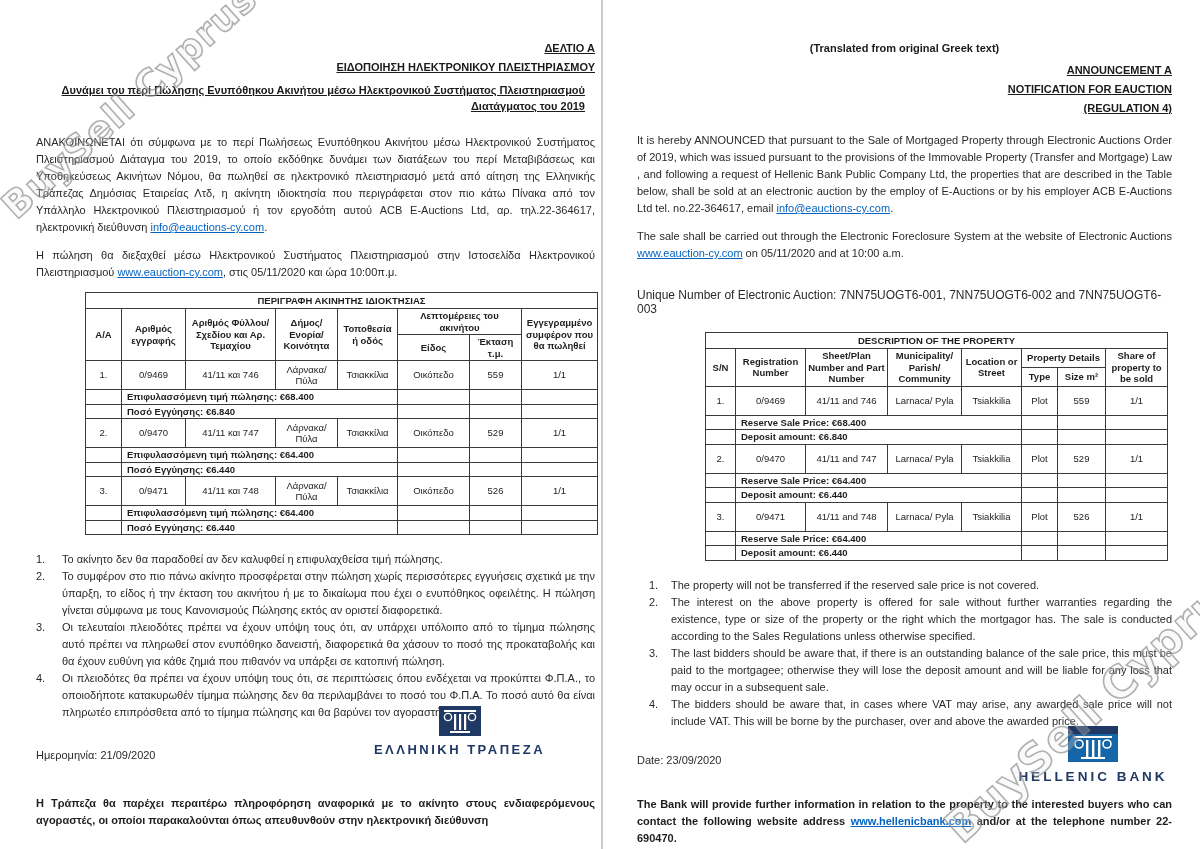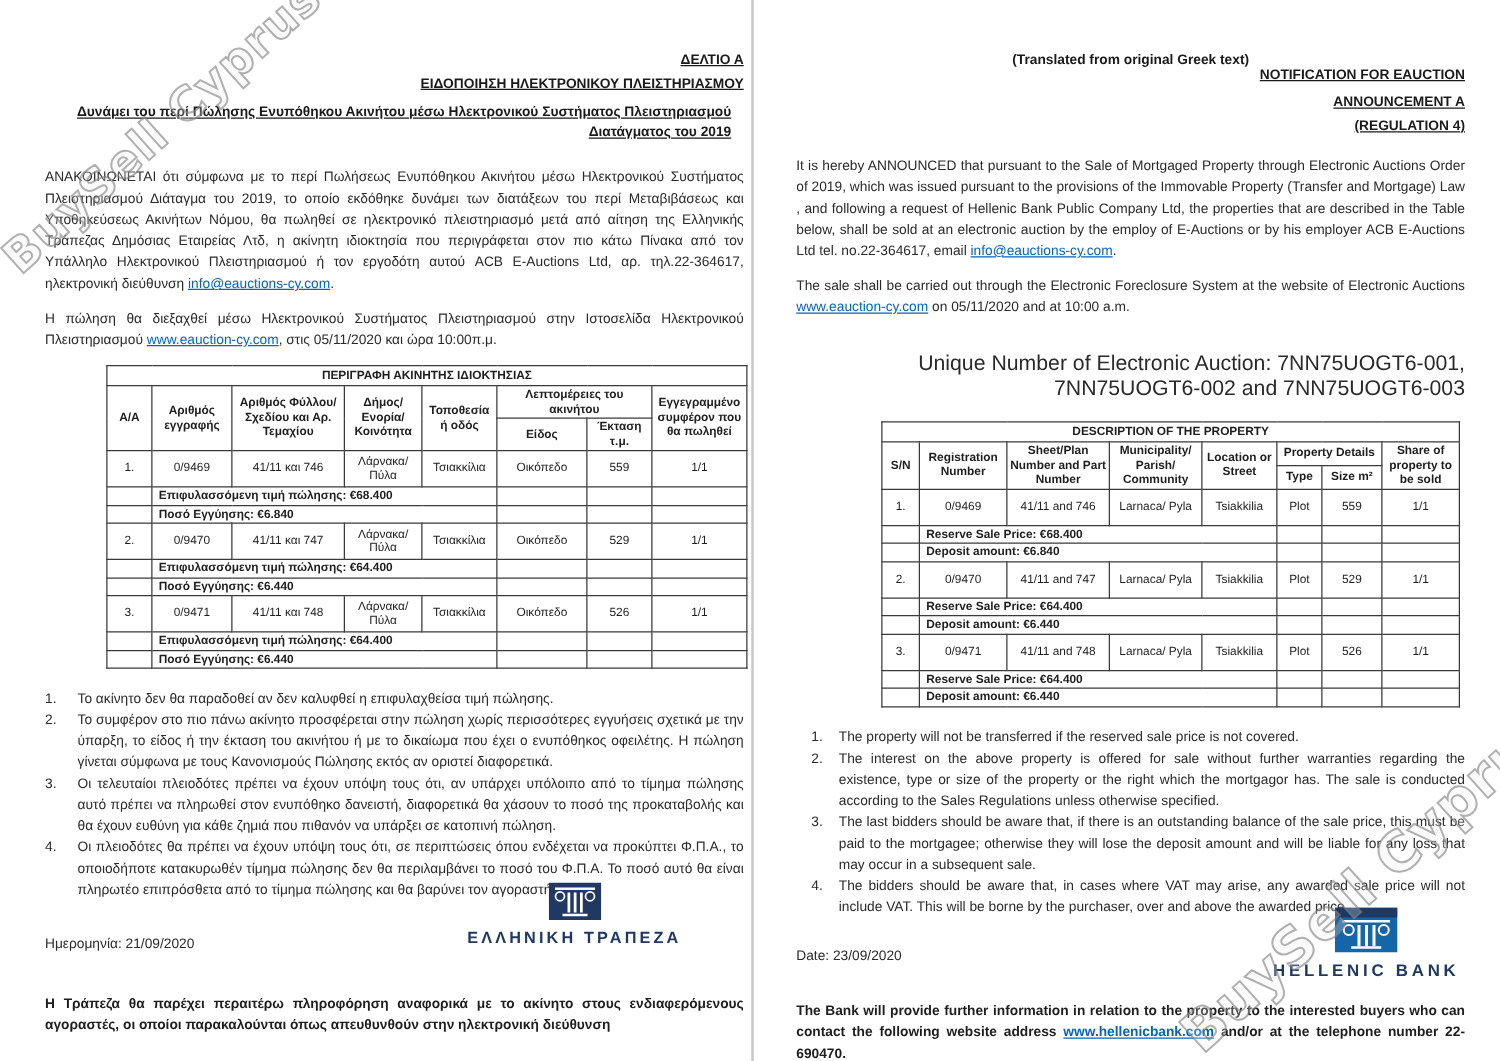--- a/index.html
+++ b/index.html
@@ -13,21 +13,21 @@
   .page-left  { left:0;    width:601px; padding:42px 6px 0 36px; }
   .page-right { left:603px; width:597px; padding:42px 28px 0 34px; }
   .title { font-size:11px; font-weight:bold; text-decoration:underline; text-align:right; color:#1a1a1a; }
   .title + .title { margin-top:7px; }
   .subtle { font-size:11px; text-align:center; color:#1a1a1a;font-weight:bold; }
 
   .para { font-size:11px; line-height:17px; text-align:justify; color:#2a2a2a; margin:0 0 11px 0; }
   .para:last-child { margin-bottom:0; }
   a.link { color:#0563c1; text-decoration:underline; cursor:pointer; }
 
-  .unique-line { font-size:17px; color:#2a2a2a; margin:32px 0 16px 0;text-align:right; }
+  .unique-line { font-size:12px; color:#2a2a2a; margin:32px 0 16px 0; }
 
   table.props { border-collapse:collapse; font-size:9.5px; color:#1e1e1e; table-layout:fixed; }
   table.props td, table.props th { border:1px solid #3a3a3a; padding:1px 2px; text-align:center; vertical-align:middle; line-height:11.5px; }
   table.props th { font-weight:bold; }
   table.props .caption-cell { font-weight:bold; height:13px; }
   table.props td.price-cell { text-align:left; font-weight:bold; padding-left:5px; }
   table.props tr.main-row td { height:26px; }
 
   .tbl-left  { margin-left:49px; width:512px; }
   .tbl-right { margin-left:68px; width:462px; }
@@ -212,22 +212,22 @@
         <rect x="20" y="8" width="2.2" height="16" fill="#ffffff"></rect>
         <rect x="25" y="8" width="2.2" height="16" fill="#ffffff"></rect>
         <rect x="11" y="25" width="20" height="2" fill="#ffffff"></rect>
       </svg>
       <div class="logo-label-gr">ΕΛΛΗΝΙΚΗ ΤΡΑΠΕΖΑ</div>
     </div>
   </div>
 
   <div class="page page-right">
     <div class="subtle">(Translated from original Greek text)</div>
+    <div class="title" style="margin-top:10px;">ANNOUNCEMENT A</div>
     <div class="title">NOTIFICATION FOR EAUCTION</div>
-    <div class="title" style="margin-top:10px;">ANNOUNCEMENT A</div>
     <div class="title">(REGULATION 4)</div>
 
     <p class="para" style="margin-top:18px;"><span>It is hereby ANNOUNCED that pursuant to the Sale of Mortgaged Property through Electronic Auctions Order of 2019, which was issued pursuant to the provisions of the  Immovable Property (Transfer and Mortgage) Law , and  following a request of Hellenic Bank Public Company Ltd, the properties that are described in the Table below, shall be sold at an electronic auction by the employ of E-Auctions or by his employer ACB E-Auctions Ltd tel. no.22-364617, email </span><a class="link">info@eauctions-cy.com</a><span>.</span></p>
 
     <p class="para"><span>The sale shall be carried out through the Electronic Foreclosure System at the website of Electronic Auctions </span><a class="link">www.eauction-cy.com</a><span> on 05/11/2020 and at 10:00 a.m.</span></p>
 
     <div class="unique-line" style="margin-top:26px;">Unique Number of Electronic Auction: 7NN75UOGT6-001, 7NN75UOGT6-002 and 7NN75UOGT6-003</div>
 
     <table class="props tbl-right">
       <colgroup>

